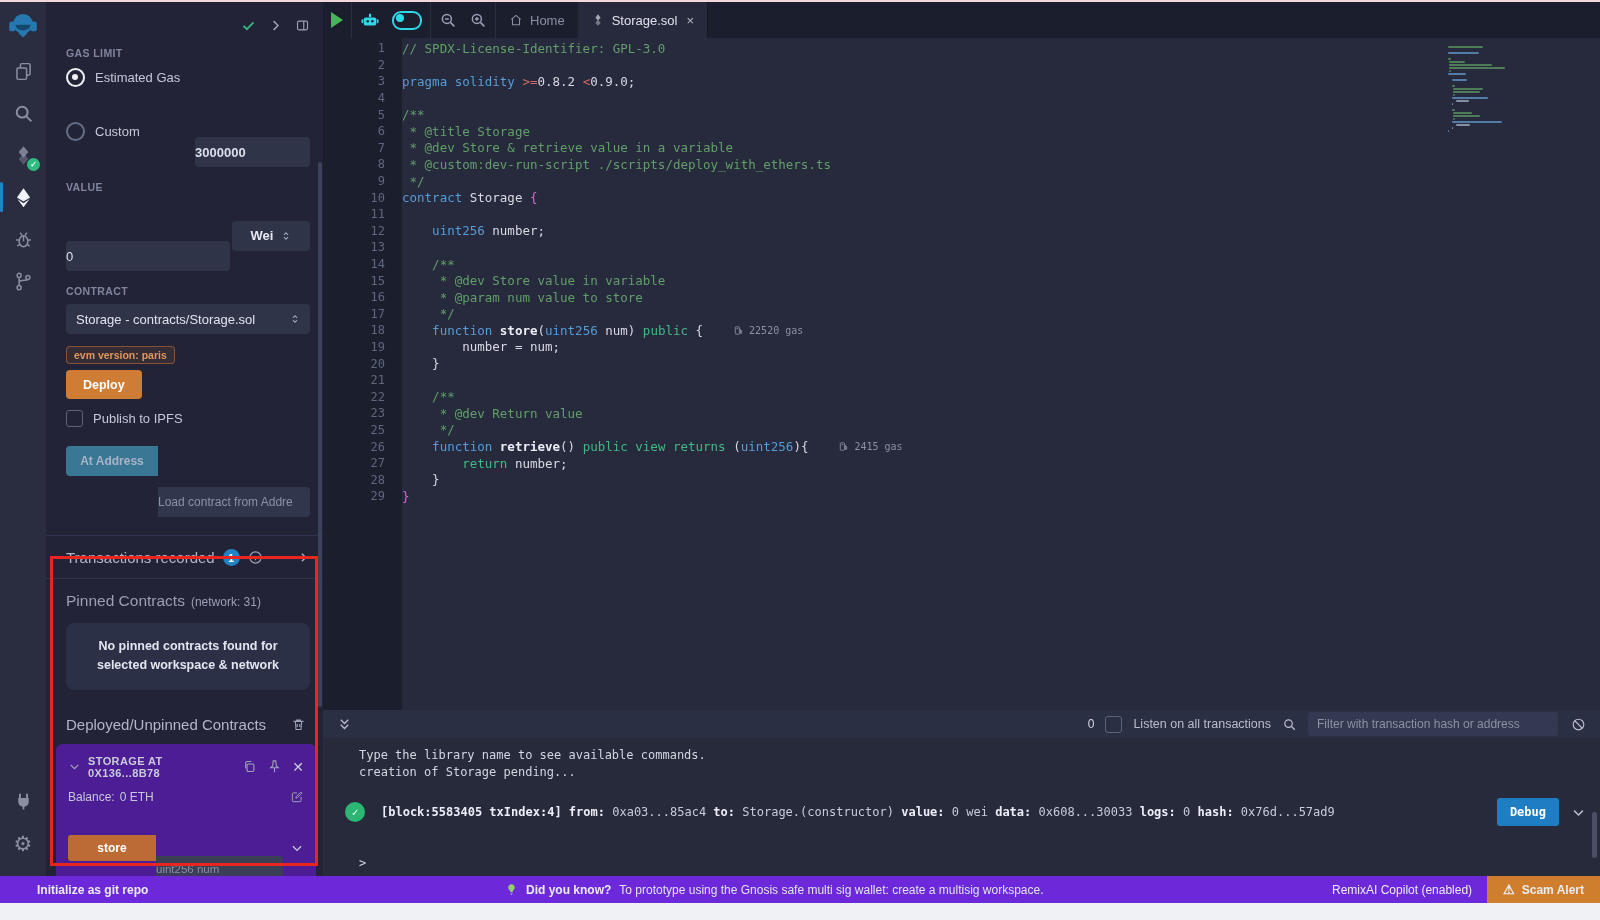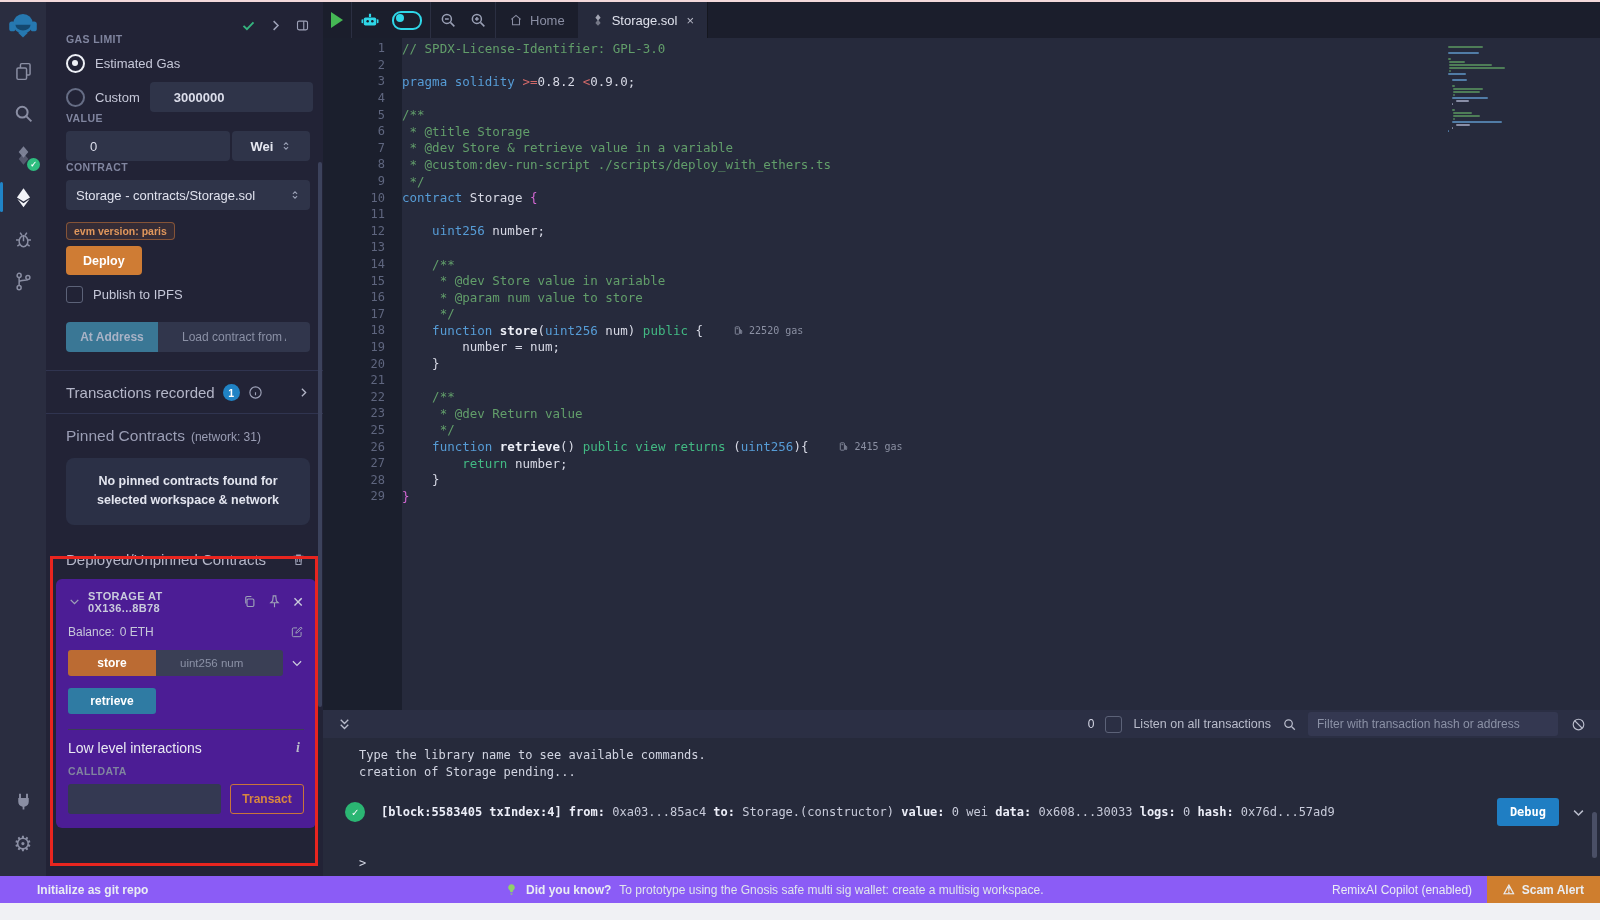--- a/index.html
+++ b/index.html
@@ -20,28 +20,28 @@
   .ab-bottom{margin-bottom:12px;display:flex;flex-direction:column;align-items:center;}
   .gear-glyph{font-size:21px;line-height:1;}
   
   .sp{width:277px;flex:none;background:#222336;color:#c6c8d9;position:relative;overflow:hidden;}
   .sp-inner{padding:8px 13px 0 20px;}
   .sp-header{display:flex;align-items:flex-start;margin-top:4px;}
   .sp-title{font-size:15px;font-weight:bold;color:#eaebf3;line-height:1.25;letter-spacing:.2px;width:160px;}
   .sp-head-icons{margin-left:auto;display:flex;align-items:center;gap:12px;margin-top:4px;color:#9ea2b8;}
   .sp-head-icons svg{width:15px;height:15px;}
   .ok-check{color:#35b57f;}
-  .lbl{font-size:10.5px;font-weight:bold;color:#80859f;letter-spacing:.4px;margin-top:0;}
+  .lbl{font-size:10.5px;font-weight:bold;color:#80859f;letter-spacing:.4px;margin-top:14px;}
   .radio-row{display:flex;align-items:center;gap:10px;margin-top:9px;}
   .radio{width:15px;height:15px;border-radius:50%;border:2px solid #666d85;flex:none;position:relative;}
   .radio.sel{border-color:#eef0f6;}
   .radio.sel::after{content:"";position:absolute;left:3.5px;top:3.5px;width:6px;height:6px;border-radius:50%;background:#eef0f6;}
   .radio-label{font-size:13px;color:#c6c8d9;}
-  .inp{background:#2f3449;border:none;border-radius:4px;color:#dcdeeb;font-size:13px;padding:0 24px;height:30px;
-    font-family:"Liberation Sans",sans-serif;outline:none;}
+  .inp{background:#2f3449;border:none;border-radius:4px;color:#dcdeeb;font-size:13px;padding:0 0;height:30px;
+    font-family:"Liberation Sans",sans-serif;outline:none;margin-top:41px;}
   .inp::placeholder{color:#8b91a6;}
   .custom-inp{margin-left:auto;width:115px;font-weight:bold;}
   .row{display:flex;align-items:center;margin-top:7px;}
   .wei-box{width:78px;height:30px;background:#2f3449;border-radius:4px;margin-left:2px;display:flex;align-items:center;
     justify-content:center;gap:8px;font-size:13px;font-weight:bold;color:#e6e8f1;flex:none;}
   .stepper{color:#9aa0b5;}
   .stepper svg{width:10px;height:12px;}
   .select-box{height:30px;background:#2f3449;border-radius:4px;display:flex;align-items:center;padding:0 10px;margin-top:7px;}
   .select-text{font-size:13px;color:#e0e2ee;white-space:nowrap;overflow:hidden;}
   .select-box .stepper{margin-left:auto;}
@@ -156,21 +156,21 @@
     justify-content:center;font-size:11px;font-weight:bold;}
   .tx-text{margin-left:16px;flex:1;white-space:nowrap;overflow:hidden;font-size:12px;color:#c8cbda;}
   .tx-b{font-weight:bold;color:#eceef8;}
   .debug-btn{flex:none;background:#1f7ec3;color:#fff;border:none;border-radius:3px;height:28px;padding:0 13px;
     font-weight:bold;font-size:12px;font-family:"DejaVu Sans Mono",monospace;cursor:pointer;}
   .tx-chev{flex:none;margin-left:12px;color:#b9bccb;}
   .tx-chev svg{width:15px;height:15px;}
   .term-prompt{position:absolute;left:36px;bottom:6px;color:#d2d5e2;}
   .term-scroll{position:absolute;right:3px;bottom:18px;width:5px;height:46px;background:#4a4f66;border-radius:3px;}
   
-  .statusbar{position:absolute;top:876px;left:0;width:1600px;height:27px;background:#8b5cf6;display:flex;align-items:center;
+  .statusbar{position:absolute;top:876px;left:0;width:1600px;height:27px;background:#6d28d9;display:flex;align-items:center;
     color:#e9edf3;font-size:12px;z-index:3;text-align:center;}
   .sb-left{padding-left:37px;font-weight:bold;flex:none;}
   .sb-tip{position:absolute;left:505px;display:flex;align-items:center;gap:8px;}
   .sb-tip svg{width:13px;height:13px;color:#8fd06c;}
   .sb-tip-bold{font-weight:bold;}
   .sb-tip-text{color:#dfe5ec;}
   .sb-right{margin-left:auto;display:flex;align-items:center;height:100%;}
   .copilot{margin-right:15px;}
   .scam{height:100%;background:#cf7e2e;display:flex;align-items:center;gap:7px;padding:0 16px;font-weight:bold;cursor:pointer;}
   .warn-glyph{font-size:13px;}

